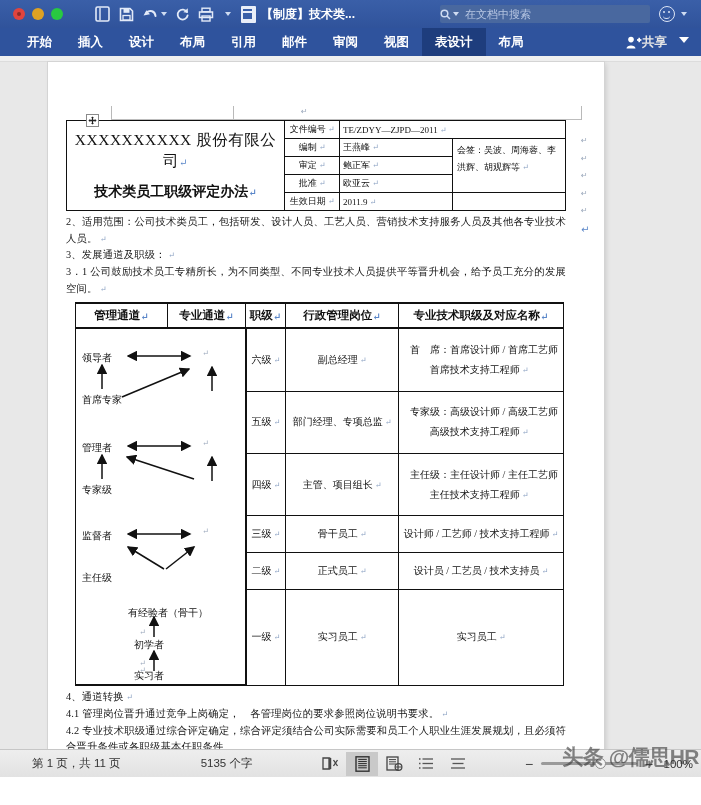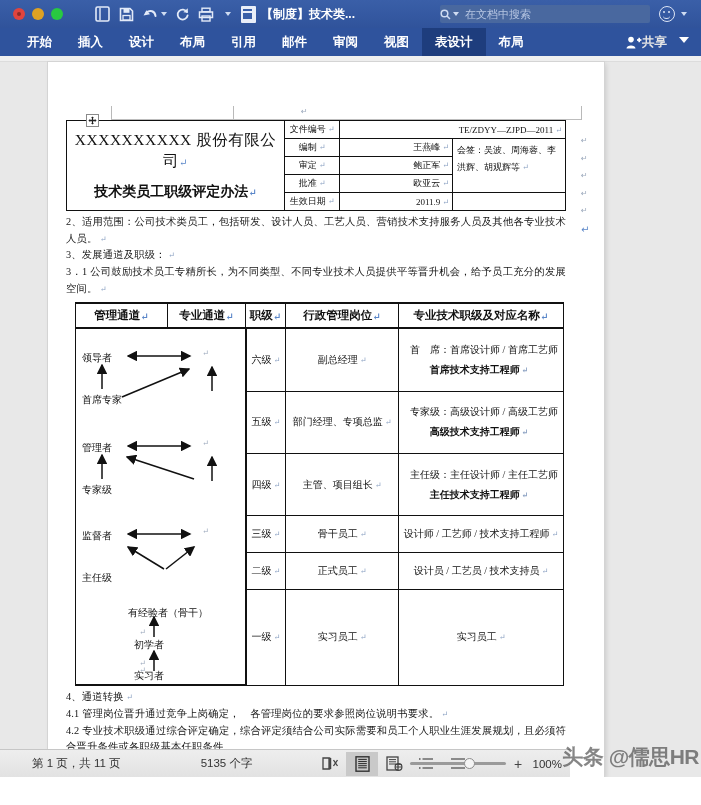--- a/index.html
+++ b/index.html
@@ -157,21 +157,21 @@
   .co-name {
     font-size: 15.5px; text-align:center; letter-spacing: 0.5px;
     font-family: "Liberation Serif", "DejaVu Serif", serif;
   }
   .doc-sub {
     font-size: 14px; text-align:center; font-weight:bold;
     font-family: "Liberation Serif","DejaVu Serif",serif;
   }
   .hdr-left { padding: 7px 4px !important; }
   .hdr-lbl { text-align:center; }
-  .hdr-val { text-align:right; }
+  .hdr-val { text-align:left; }
   .pil { color:#8aa0c2; font-size:8px; }
   .pilb { color:#5b87c9; font-size:10px; vertical-align:middle;}
   
   .para {
     font-size: 10.3px;
     line-height: 1.62;
     color: #171717;
     font-family: "Liberation Serif", "DejaVu Serif", serif;
     text-align: justify;
     width: 500px;
@@ -213,21 +213,21 @@
   th.th-mgmt { border-right: none; }
   th.th-prof { border-right: 2px solid #111; }
   .diagram { position: relative; width: 100%; height: 355px; }
   .dlabel {
     position:absolute; font-size: 10px; color:#111; white-space:nowrap;
     font-family: "Liberation Serif","DejaVu Serif",serif;
   }
   .pcol2 {
     text-align: left; padding-left: 8px !important;
   }
-  .pcol2 .l2 { display:block; text-align:center; padding-right: 10px; font-weight: bold;}
+  .pcol2 .l2 { display:block; text-align:center; padding-right: 10px;}
   
   .footpara {
     font-size: 10.3px;
     line-height: 1.62;
     color:#171717;
     font-family:"Liberation Serif","DejaVu Serif",serif;
     width: 500px;
     text-align: justify;
     letter-spacing: 0.2px;
   }
@@ -235,21 +235,21 @@
   
   .rightpils {
     position:absolute; left: 533px; top: 74px;
     display:flex; flex-direction:column; gap: 8.5px;
   }
   .rightpils span { color:#9aa7bb; font-size:8px; }
   .rightpils span.blue { color:#5b87c9; font-size:10px; }
   
   .statusbar {
     position:absolute; left:0; bottom:0;
-    width: 570px; height: 28px;
+    width: 701px; height: 28px;
     background: linear-gradient(to bottom,#eeeeee,#e2e2e2);
     border-top: 1px solid #c6c6c6;
     display:flex; align-items:center;
     font-size: 11.5px; color:#333;margin-top:48px;
   }
   .sb-item { padding: 0 10px; white-space:nowrap; }
   .sb-pages { margin-left: 22px; }
   .sb-words { margin-left: 60px; }
   .sb-icons { display:flex; align-items:center; gap: 0px; margin-left: 52px; }
   .sb-ico {

